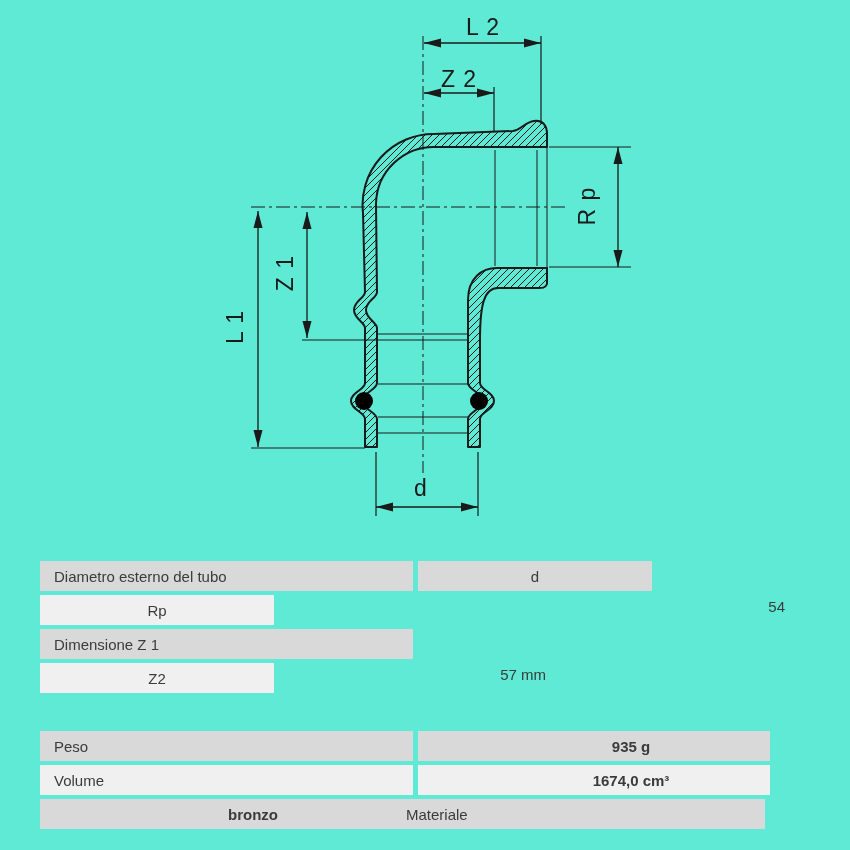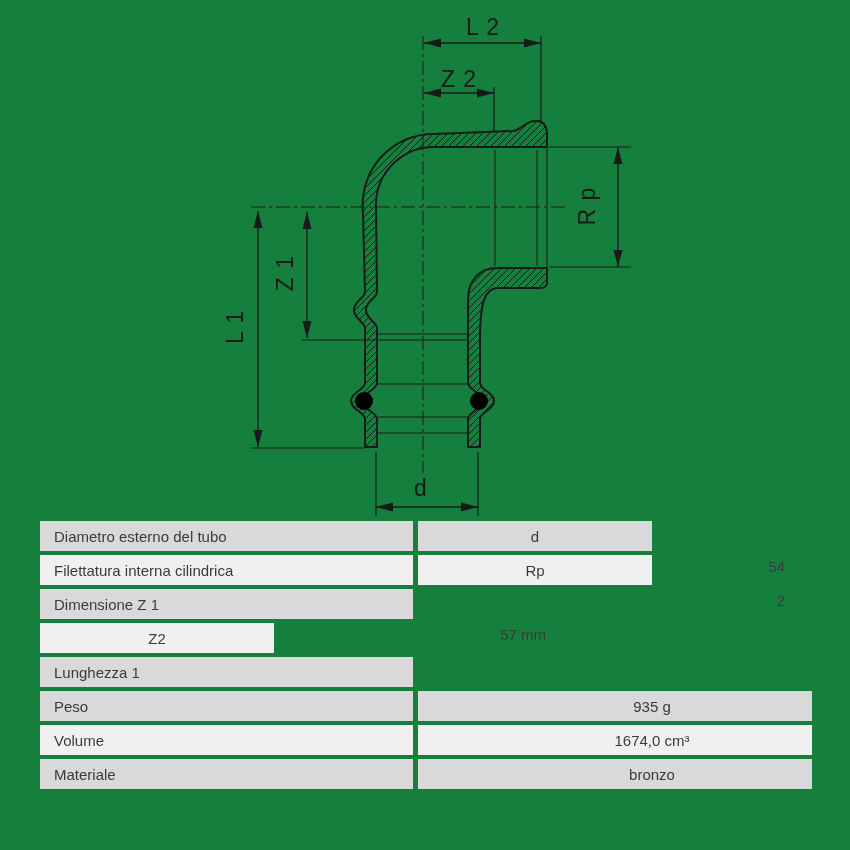--- a/index.html
+++ b/index.html
@@ -1,27 +1,27 @@
 <!DOCTYPE html>
 <html><head>
 <meta charset="utf-8">
 <style>
   html,body{margin:0;padding:0;background:#ffffff;}
-  #stage{position:relative;width:850px;height:850px;background:#15803d;overflow:hidden;
+  #stage{position:relative;width:850px;height:850px;background:#5eead4;overflow:hidden;
          font-family:"Liberation Sans",sans-serif;}
   #drawing{position:absolute;left:0;top:0;}
   svg text{font-family:"Liberation Sans",sans-serif;font-size:23px;fill:#1a1a1a;letter-spacing:1px;}
   
-  #spec-table{position:absolute;left:40px;top:521px;width:772px;font-size:15px;color:#3b3b3b;}
+  #spec-table{position:absolute;left:40px;top:561px;width:772px;font-size:15px;color:#3b3b3b;}
   .trow{display:flex;height:30px;margin-bottom:4px;}
   .cell{display:flex;align-items:center;box-sizing:border-box;}
   .c1{width:373px;padding-left:14px;margin-right:5px;}
   .c2{width:234px;margin-right:5px;justify-content:center;}
   .c3{width:142px;padding-right:14px;justify-content:flex-end;margin-top:45px;}
-  .cm{width:394px;padding-left:74px;justify-content:center;}
+  .cm{width:352px;padding-left:74px;justify-content:center;font-weight:bold;}
   .dark .cell{background:#d9d9d9;}
   .light .cell{background:#f0f0f0;}
 </style>
 </head>
 <body>
 
 <div id="stage">
 
   <svg id="drawing" width="850" height="525" viewBox="0 0 850 525">
     <defs>
@@ -133,49 +133,47 @@
 
   <div id="spec-table">
 
     <div class="trow dark">
       <div class="cell c1">Diametro esterno del tubo</div>
       <div class="cell c2">d</div>
       <div class="cell c3">54</div>
     </div>
 
     <div class="trow light">
-      <div class="cell c1">Filettatura interna cilindrica</div>
       <div class="cell c2">Rp</div>
       <div class="cell c3">2</div>
     </div>
 
     <div class="trow dark">
       <div class="cell c1">Dimensione Z 1</div>
       <div class="cell c3">57 mm</div>
     </div>
 
     <div class="trow light">
       <div class="cell c2">Z2</div>
     </div>
 
     <div class="trow dark">
-      <div class="cell c1">Lunghezza 1</div>
       <div class="cell c3">97 mm</div>
     </div>
 
 
     <div class="trow dark">
       <div class="cell c1">Peso</div>
       <div class="cell cm">935 g</div>
     </div>
 
     <div class="trow light">
       <div class="cell c1">Volume</div>
       <div class="cell cm">1674,0 cm³</div>
     </div>
 
     <div class="trow dark">
+      <div class="cell cm">bronzo</div>
       <div class="cell c1">Materiale</div>
-      <div class="cell cm">bronzo</div>
     </div>
 
   </div>
 </div>
 
 </body></html>

